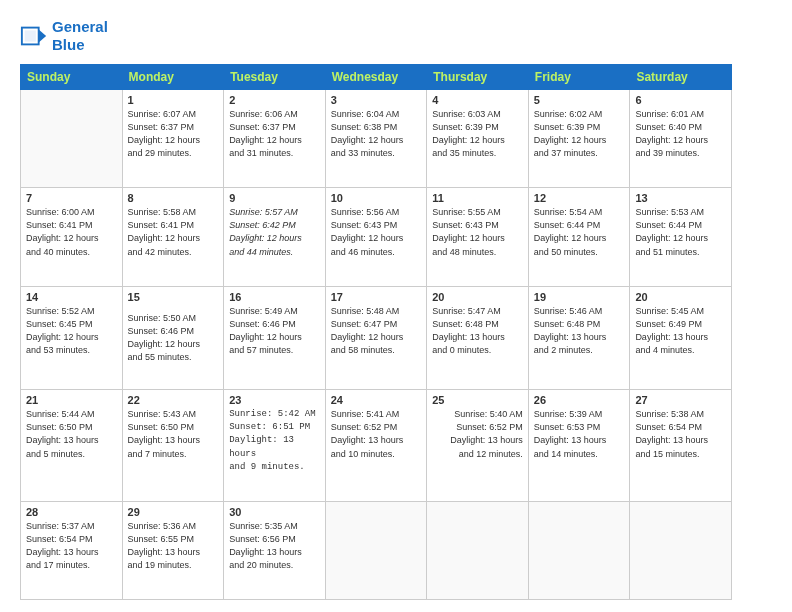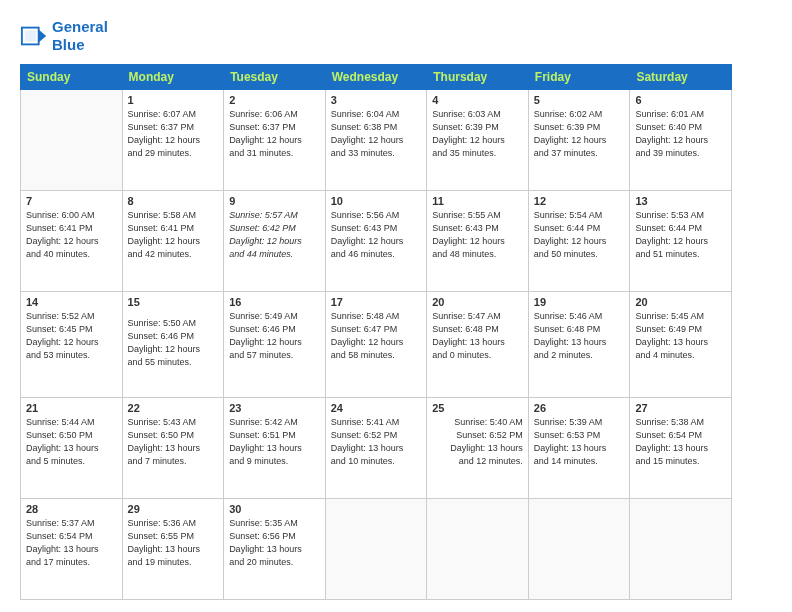--- a/index.html
+++ b/index.html
@@ -283,21 +283,21 @@
           </td>
           <td>
             <div class="day-number">22</div>
             <div class="day-info" style="white-space: pre-line;">Sunrise: 5:43 AM
 Sunset: 6:50 PM
 Daylight: 13 hours
 and 7 minutes.</div>
           </td>
           <td>
             <div class="day-number">23</div>
-            <div class="day-info" style="white-space: pre-line;">Sunrise: 5:42 AM
+            <div class="day-info" style="white-space: pre-line; font-family: Liberation Mono, monospace;">Sunrise: 5:42 AM
 Sunset: 6:51 PM
 Daylight: 13 hours
 and 9 minutes.</div>
           </td>
           <td>
             <div class="day-number">24</div>
             <div class="day-info" style="white-space: pre-line;">Sunrise: 5:41 AM
 Sunset: 6:52 PM
 Daylight: 13 hours
 and 10 minutes.</div>

